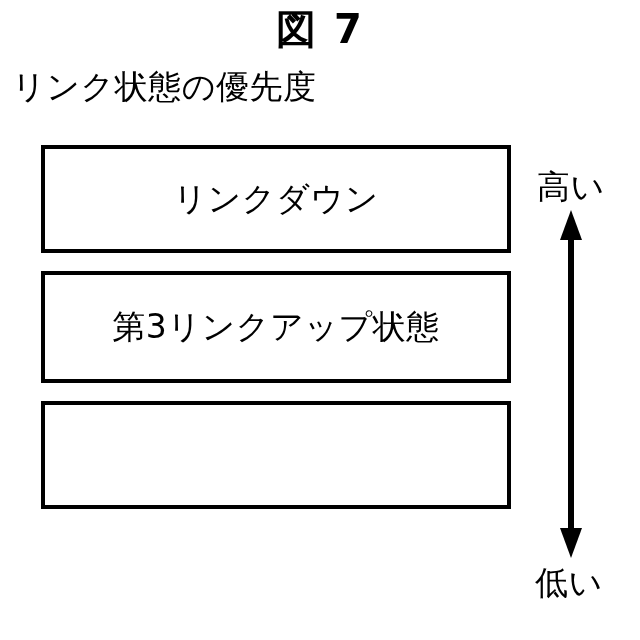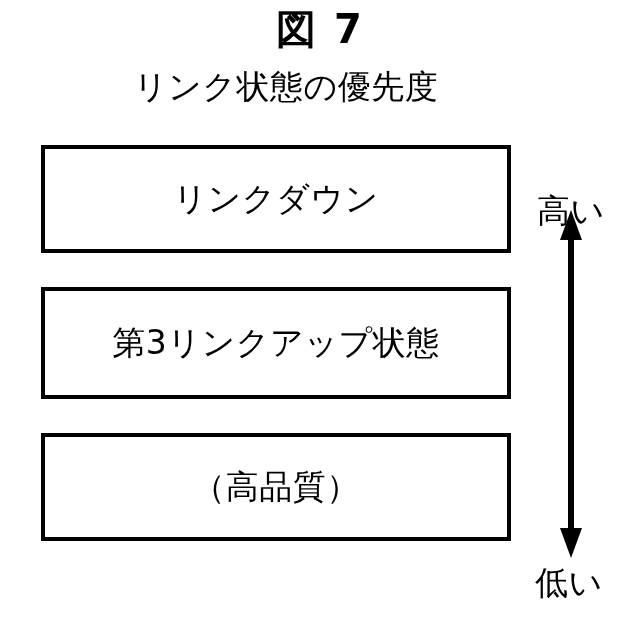--- a/index.html
+++ b/index.html
@@ -32,24 +32,23 @@
     text-align: center;
     font-size: 40px;
     font-weight: 700;
     line-height: 46px;
     letter-spacing: 2px;
     white-space: pre;
   }
 
   .fig-subtitle {
     position: absolute;
-    left: 2px;
+    left: 12px;
     top: 66px;
     width: 568px;
-    text-align: center;
     font-size: 33px;
     font-weight: 400;
     line-height: 42px;
     letter-spacing: 0.5px;
     white-space: pre;
   }
 
   
   .box-stack {
     position: absolute;
@@ -65,21 +64,21 @@
     background: #ffffff;
     display: flex;
     flex-direction: column;
     align-items: center;
     justify-content: center;
     text-align: center;
     margin-top: 9px;
   }
 
   .state-box + .state-box {
-    margin-top: 34px;
+    margin-top: 18px;
   }
 
   .box-h108 { height: 108px; }
   .box-h112 { height: 112px; }
 
   .box-label {
     font-size: 33px;
     line-height: 40px;
     font-weight: 400;
     letter-spacing: 0.5px;
@@ -109,31 +108,30 @@
 
   .scale-label {
     position: absolute;
     width: 110px;
     text-align: center;
     font-size: 33px;
     line-height: 38px;
     font-weight: 400;
     letter-spacing: 0.5px;
     white-space: pre;
-    margin-top: 24px;
   }
 
   .scale-label-high {
     left: 516px;
     top: 168px;
   }
 
   .scale-label-low {
     left: 514px;
-    top: 540px;
+    top: 564px;
   }
 </style>
 </head>
 <body>
 
 <div id="figure-root">
 
   <div class="fig-title">図 7</div>
 
   <div class="fig-subtitle">リンク状態の優先度</div>
@@ -143,21 +141,20 @@
     <div class="state-box box-h108">
       <div class="box-label">リンクダウン</div>
     </div>
 
     <div class="state-box box-h112">
       <div class="box-label">第3リンクアップ状態</div>
     </div>
 
 
     <div class="state-box box-h108">
-      <div class="box-label-sub">（高品質）</div>
     </div>
 
   </div>
 
   <div class="scale-label scale-label-high">高い</div>
 
   <div class="priority-arrow">
     <svg width="46" height="348" viewBox="0 0 46 348" xmlns="http://www.w3.org/2000/svg">
       <line x1="23" y1="12" x2="23" y2="336" stroke="#000000" stroke-width="6"></line>
       <polygon points="23,0 34,30 12,30" fill="#000000"></polygon>

